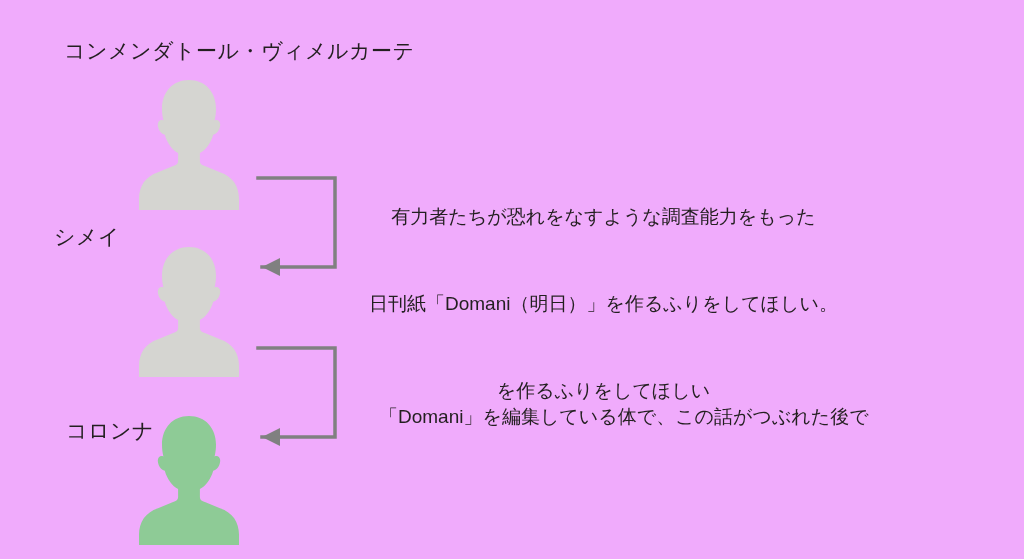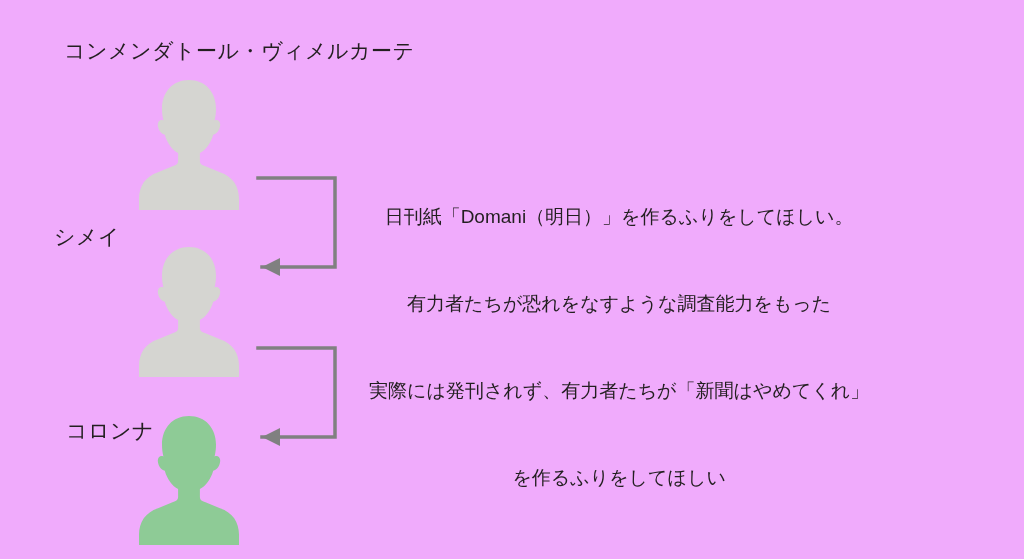--- a/index.html
+++ b/index.html
@@ -113,23 +113,23 @@
   <div class="connector" id="connector-bottom">
     <span>
       <svg viewBox="0 0 100 100" xmlns="http://www.w3.org/2000/svg" aria-hidden="true">
         <path d="M18 6 H95 V95 H22" fill="none" stroke="#808080" stroke-width="3.5" stroke-linecap="square" stroke-linejoin="miter"></path>
         <path d="M22 95 L40 86 L40 104 Z" fill="#808080"></path>
       </svg>
     </span>
   </div>
 
   <div class="note" id="note-one">
+    <span class="note-line">有力者たちが恐れをなすような調査能力をもった</span>
     <span class="note-line">日刊紙「Domani（明日）」を作るふりをしてほしい。</span>
-    <span class="note-line">有力者たちが恐れをなすような調査能力をもった</span>
-    <span class="note-line">実際には発刊されず、有力者たちが「新聞はやめてくれ」</span>
     <span class="note-line">を作るふりをしてほしい</span>
   </div>
 
   <div class="note" id="note-two">
+    <span class="note-line">「Domani」を編集している体で、この話がつぶれた後で</span>
     
   </div>
 
 </div>
 
 </body></html>

